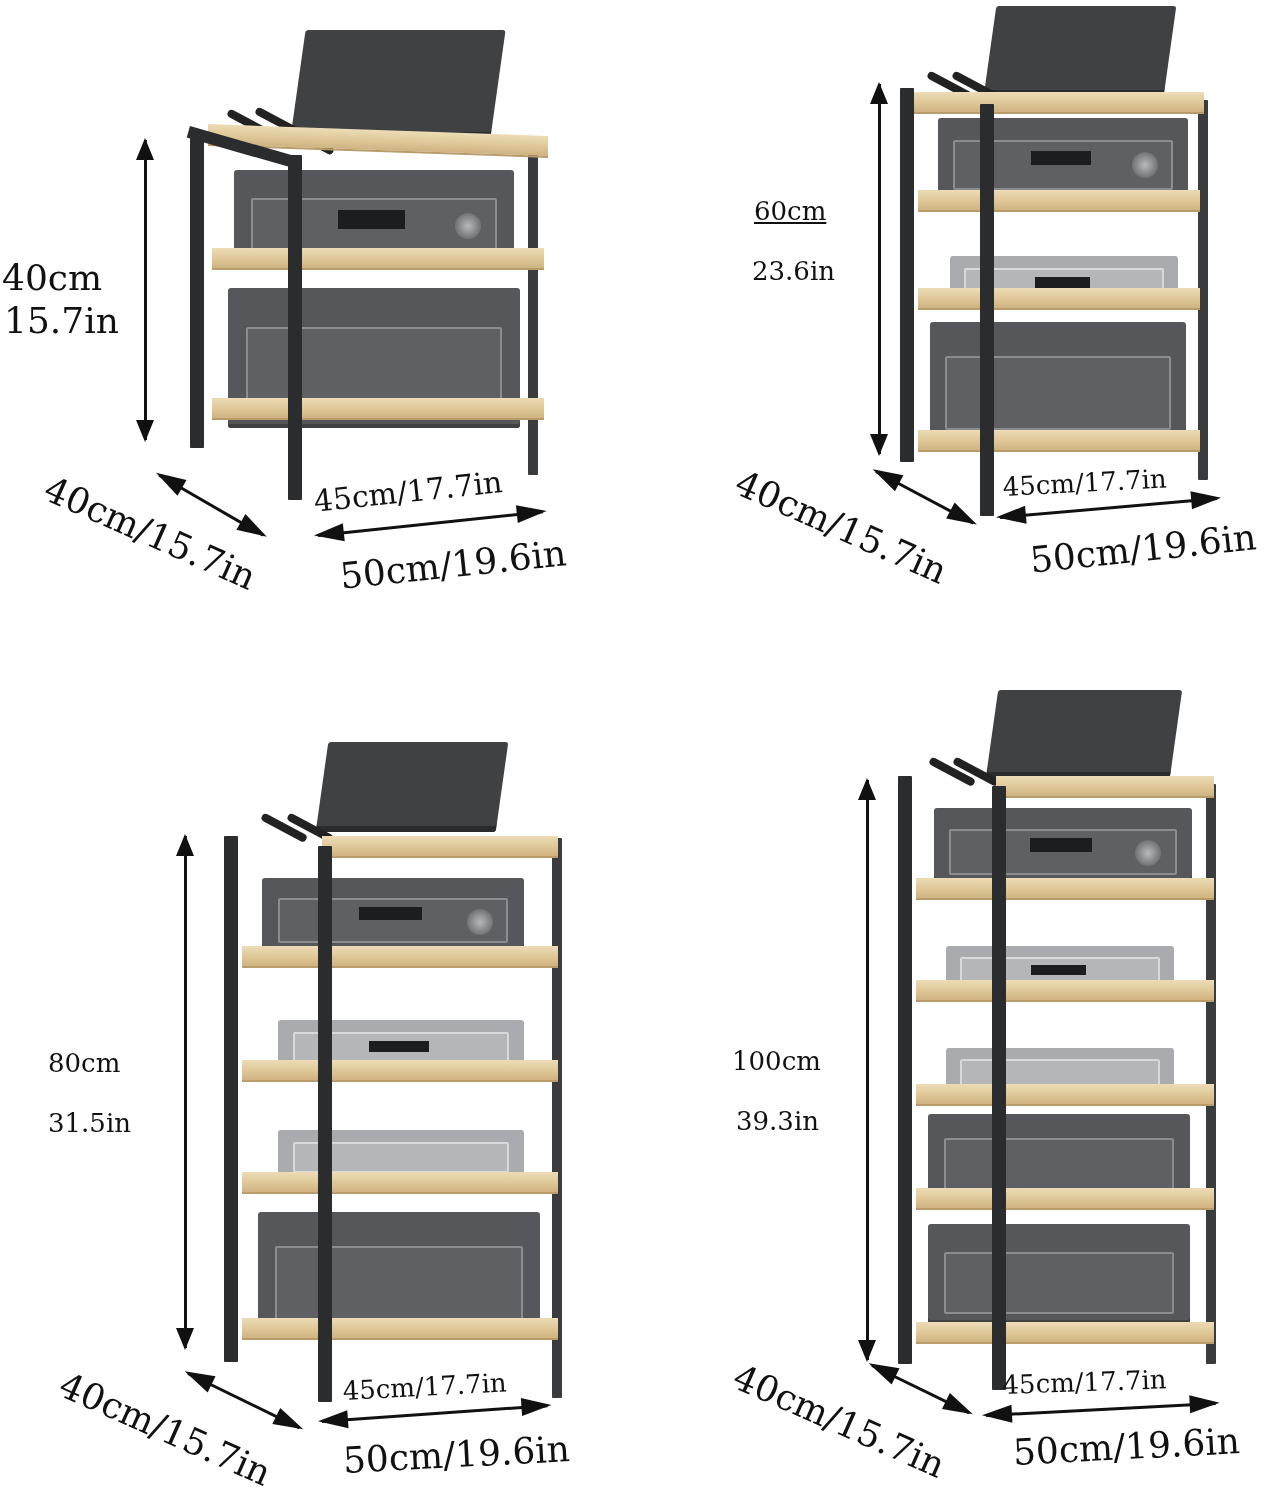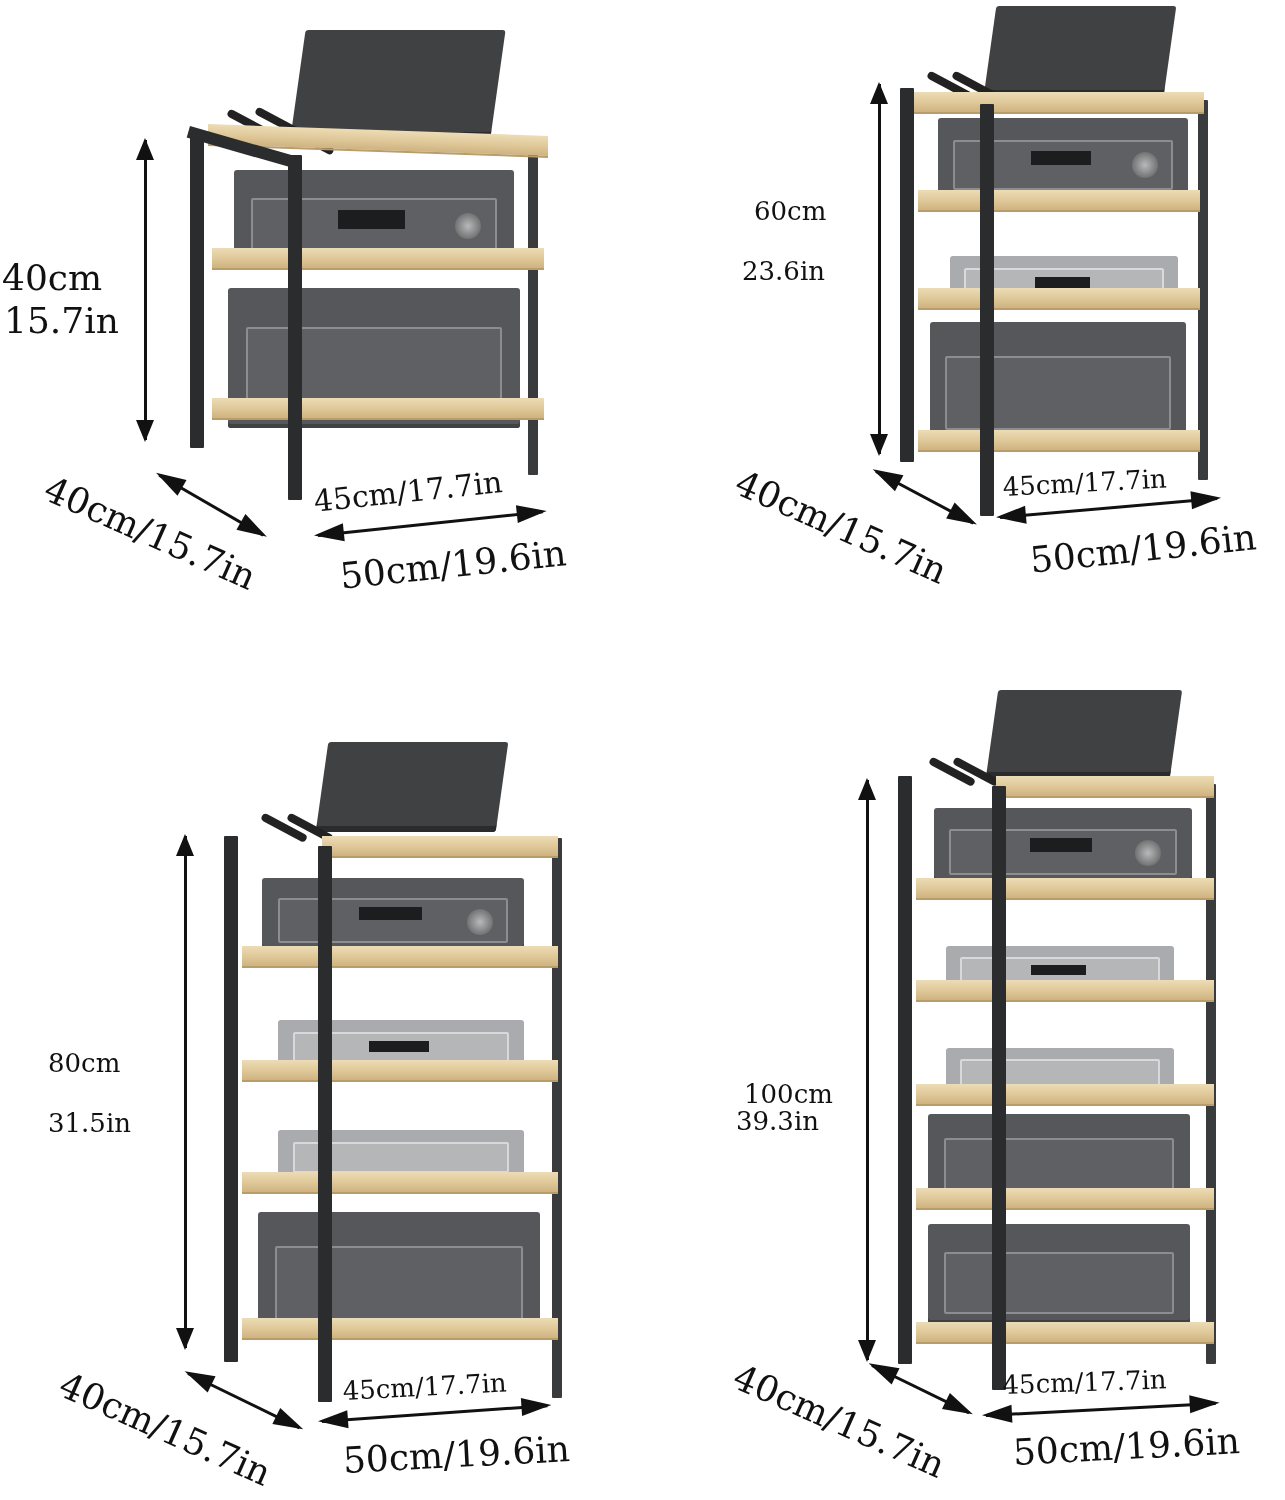--- a/index.html
+++ b/index.html
@@ -77,22 +77,22 @@
 
   <div class="arrow-h rot-depth" style="left:160px;top:474px;width:120px;transform:rotate(30deg);"></div>
   <div class="lbl big" style="left:55px;top:468px;transform:rotate(24deg);transform-origin:left top;">40cm/15.7in</div>
 
   <div class="lbl mid" style="left:312px;top:484px;transform:rotate(-6deg);transform-origin:left top;">45cm/17.7in</div>
   <div class="arrow-h" style="left:318px;top:534px;width:226px;transform:rotate(-6deg);"></div>
   <div class="lbl big" style="left:338px;top:556px;transform:rotate(-6deg);transform-origin:left top;">50cm/19.6in</div>
 </div>
 
 <div class="panel" style="left:640px;top:0;width:645px;height:640px;">
-  <div class="lbl sm" style="left:114px;top:196px;">60cm</div>
-  <div class="lbl sm" style="left:102px;top:256px;">23.6in</div>
+  <div class="lbl sm" style="left:114px;top:196px;text-decoration:underline;">60cm</div>
+  <div class="lbl sm" style="left:112px;top:256px;">23.6in</div>
   <div class="arrow-v" style="left:238px;top:84px;height:370px;"></div>
 
   <div class="abs" style="left:258px;top:0;width:320px;height:490px;">
     <div class="laptop" style="left:92px;top:6px;width:180px;height:90px;"></div>
     <div class="mic" style="left:30px;top:70px;width:50px;"></div>
     <div class="mic" style="left:55px;top:70px;width:50px;"></div>
     <div class="post back" style="left:300px;top:100px;height:380px;"></div>
     <div class="shelf" style="left:6px;top:92px;width:300px;"></div>
     <div class="dev" style="left:40px;top:118px;width:250px;height:80px;">
         <div class="face">
@@ -159,21 +159,21 @@
   </div>
 
   <div class="arrow-h" style="left:188px;top:672px;width:124px;transform:rotate(26deg);"></div>
   <div class="lbl big" style="left:70px;top:664px;transform:rotate(24deg);transform-origin:left top;">40cm/15.7in</div>
   <div class="lbl sm" style="left:342px;top:676px;transform:rotate(-3deg);transform-origin:left top;">45cm/17.7in</div>
   <div class="arrow-h" style="left:322px;top:720px;width:226px;transform:rotate(-4deg);"></div>
   <div class="lbl big" style="left:342px;top:740px;transform:rotate(-3deg);transform-origin:left top;">50cm/19.6in</div>
 </div>
 
 <div class="panel" style="left:640px;top:680px;width:645px;height:820px;">
-  <div class="lbl sm" style="left:104px;top:366px;margin-top:33px;">100cm</div>
+  <div class="lbl sm" style="left:92px;top:366px;">100cm</div>
   <div class="lbl sm" style="left:96px;top:426px;">39.3in</div>
   <div class="arrow-v" style="left:226px;top:100px;height:580px;"></div>
 
   <div class="abs" style="left:256px;top:8px;width:330px;height:700px;">
     <div class="laptop" style="left:96px;top:2px;width:184px;height:88px;"></div>
     <div class="mic" style="left:34px;top:68px;width:50px;"></div>
     <div class="mic" style="left:58px;top:68px;width:50px;"></div>
     <div class="post back" style="left:310px;top:96px;height:580px;"></div>
     <div class="shelf" style="left:100px;top:88px;width:218px;"></div>
     <div class="dev" style="left:38px;top:120px;width:258px;height:74px;">

